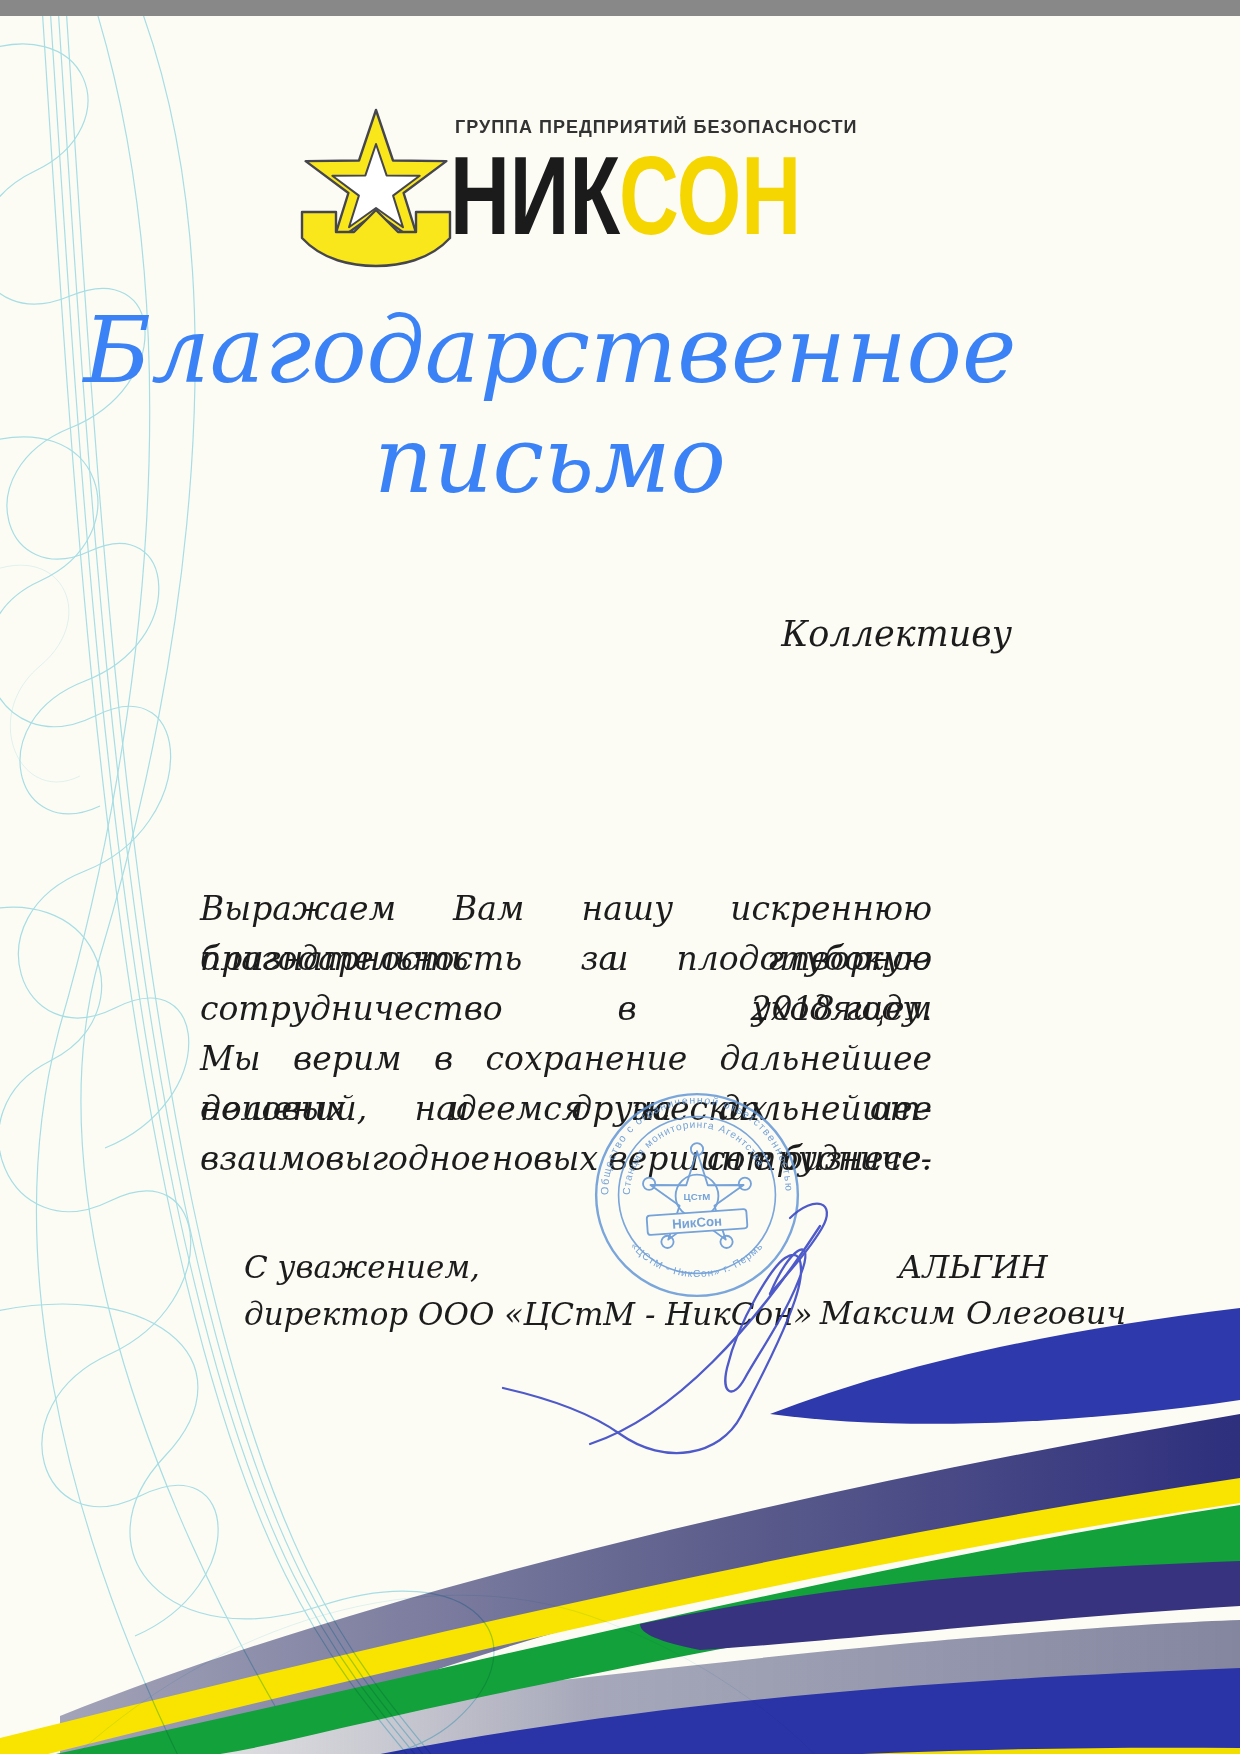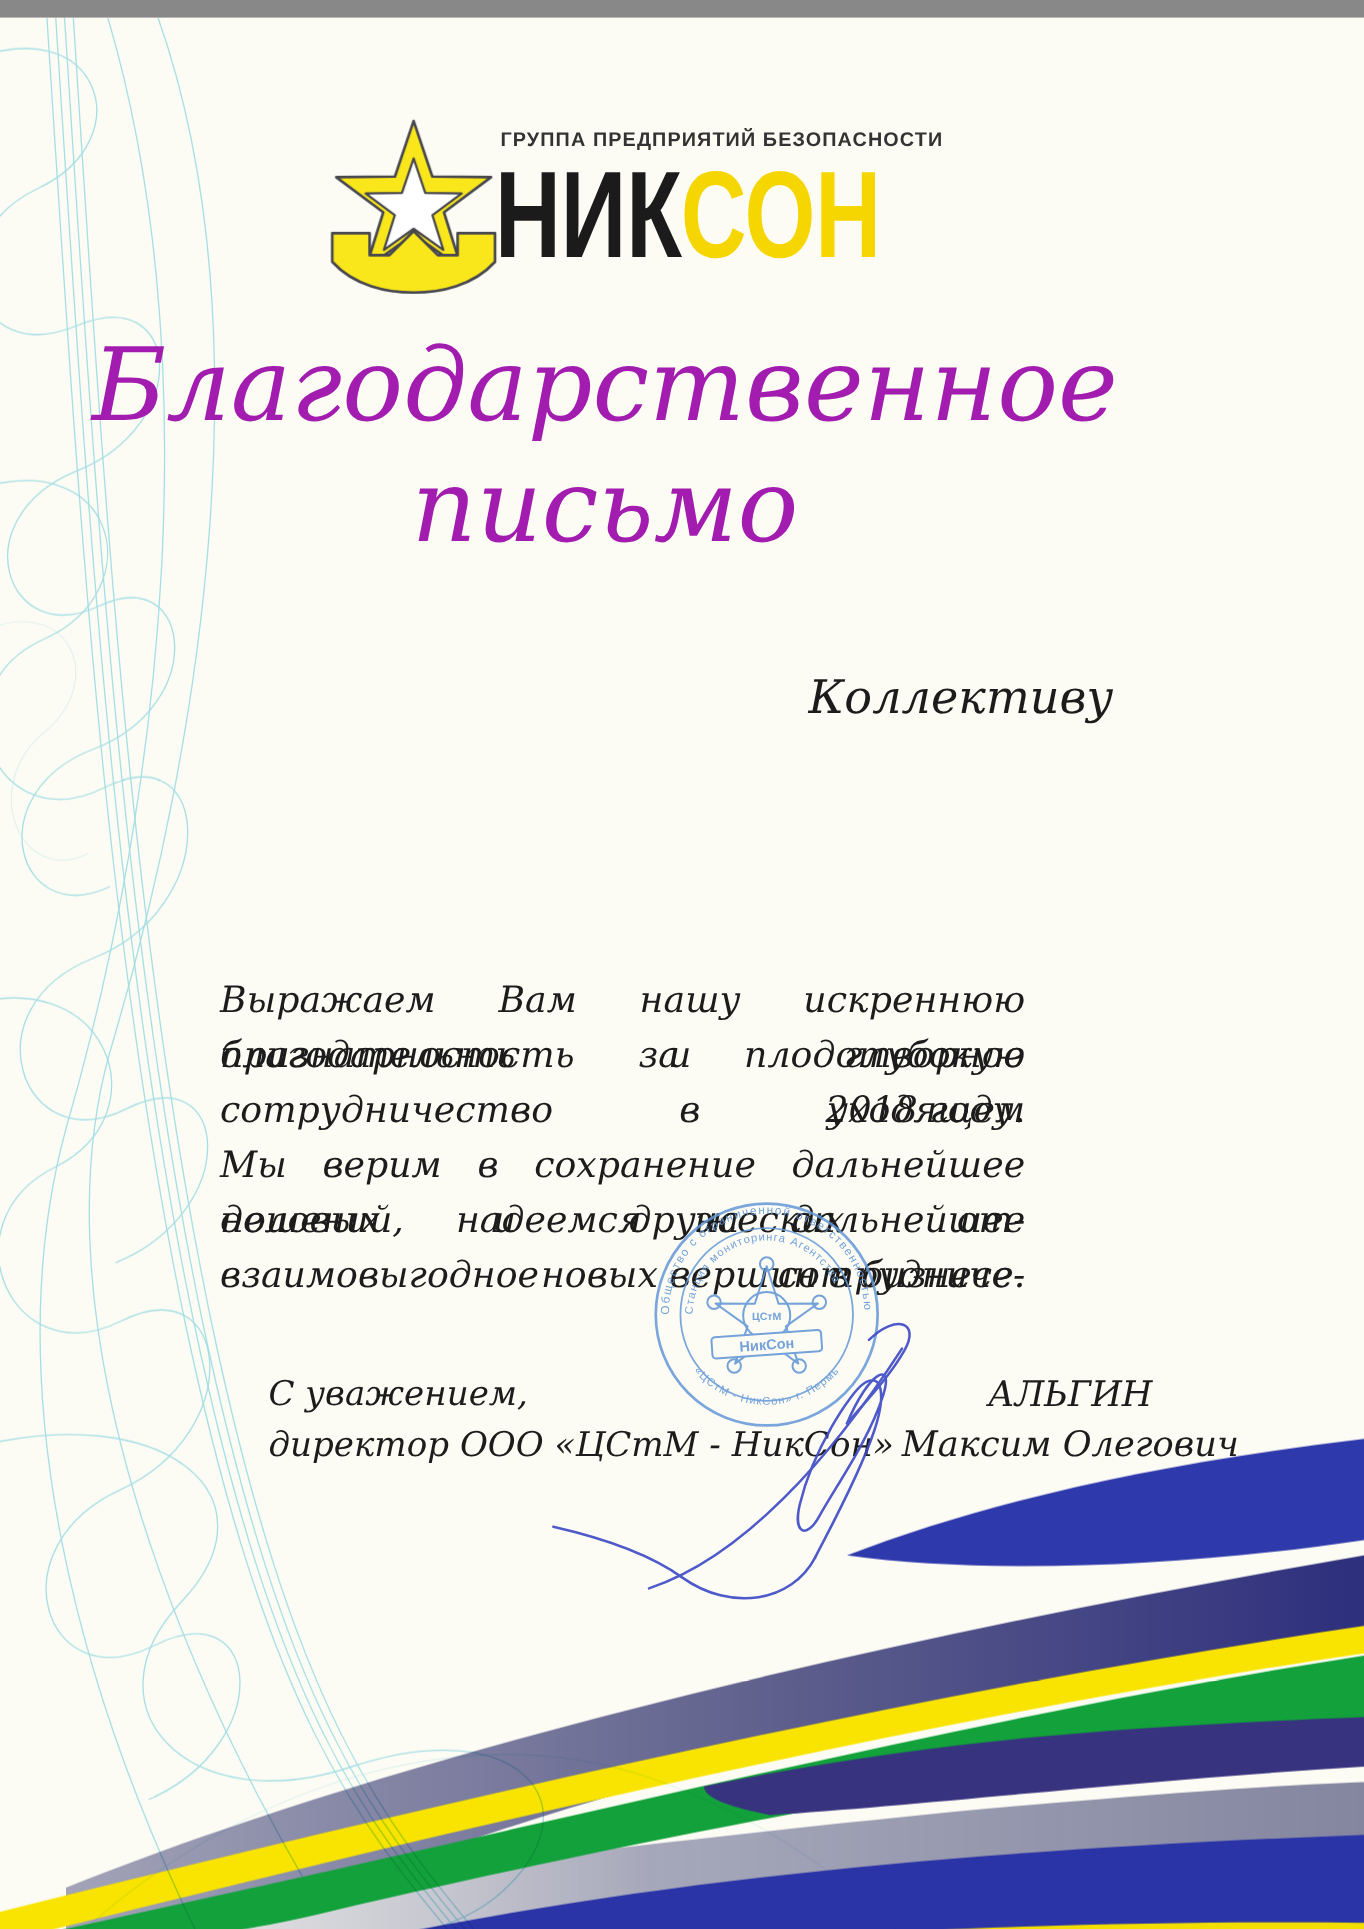--- a/index.html
+++ b/index.html
@@ -21,26 +21,26 @@
     position:absolute;left:450px;top:124px;line-height:1;
     font-family:"Liberation Sans", sans-serif;font-weight:bold;
     font-size:112px;letter-spacing:0;white-space:nowrap;
     transform:scaleX(.74);transform-origin:left top;
   }
   .brand .dark{color:#1b1b1b;}
   .brand .yellow{color:#f6d600;}
   
   .title{
     position:absolute;left:60px;top:280px;width:980px;text-align:center;
-    font-style:italic;font-size:92px;line-height:110px;color:#a21caf;
+    font-style:italic;font-size:92px;line-height:110px;color:#3b82f6;
   }
   
   .addressee{
     position:absolute;right:228px;top:596px;text-align:right;
-    font-style:italic;font-size:42px;line-height:44px;
+    font-style:italic;font-size:35px;line-height:44px;
   }
   
   .para{position:absolute;left:200px;width:732px;font-style:italic;font-size:33px;}
   .p1{top:868px;}
   .p2{top:1018px;}
   .bline{height:50px;line-height:50px;text-align:justify;text-align-last:justify;word-spacing:2px;}
   .bline-last{height:50px;line-height:50px;text-align:right;}
   
   .closing{
     position:absolute;left:244px;top:1228px;

